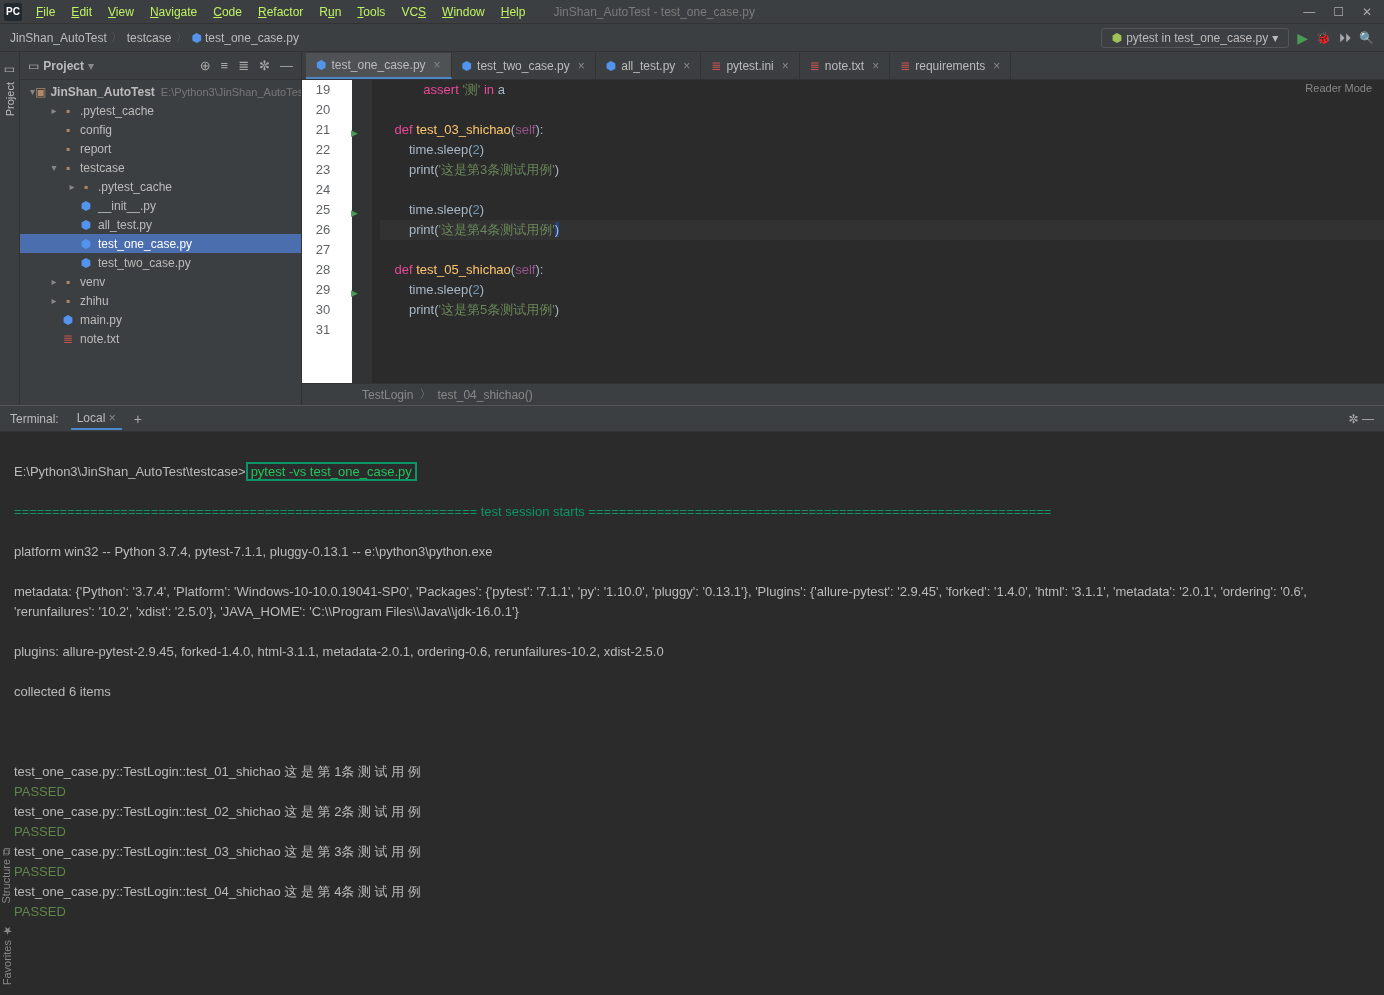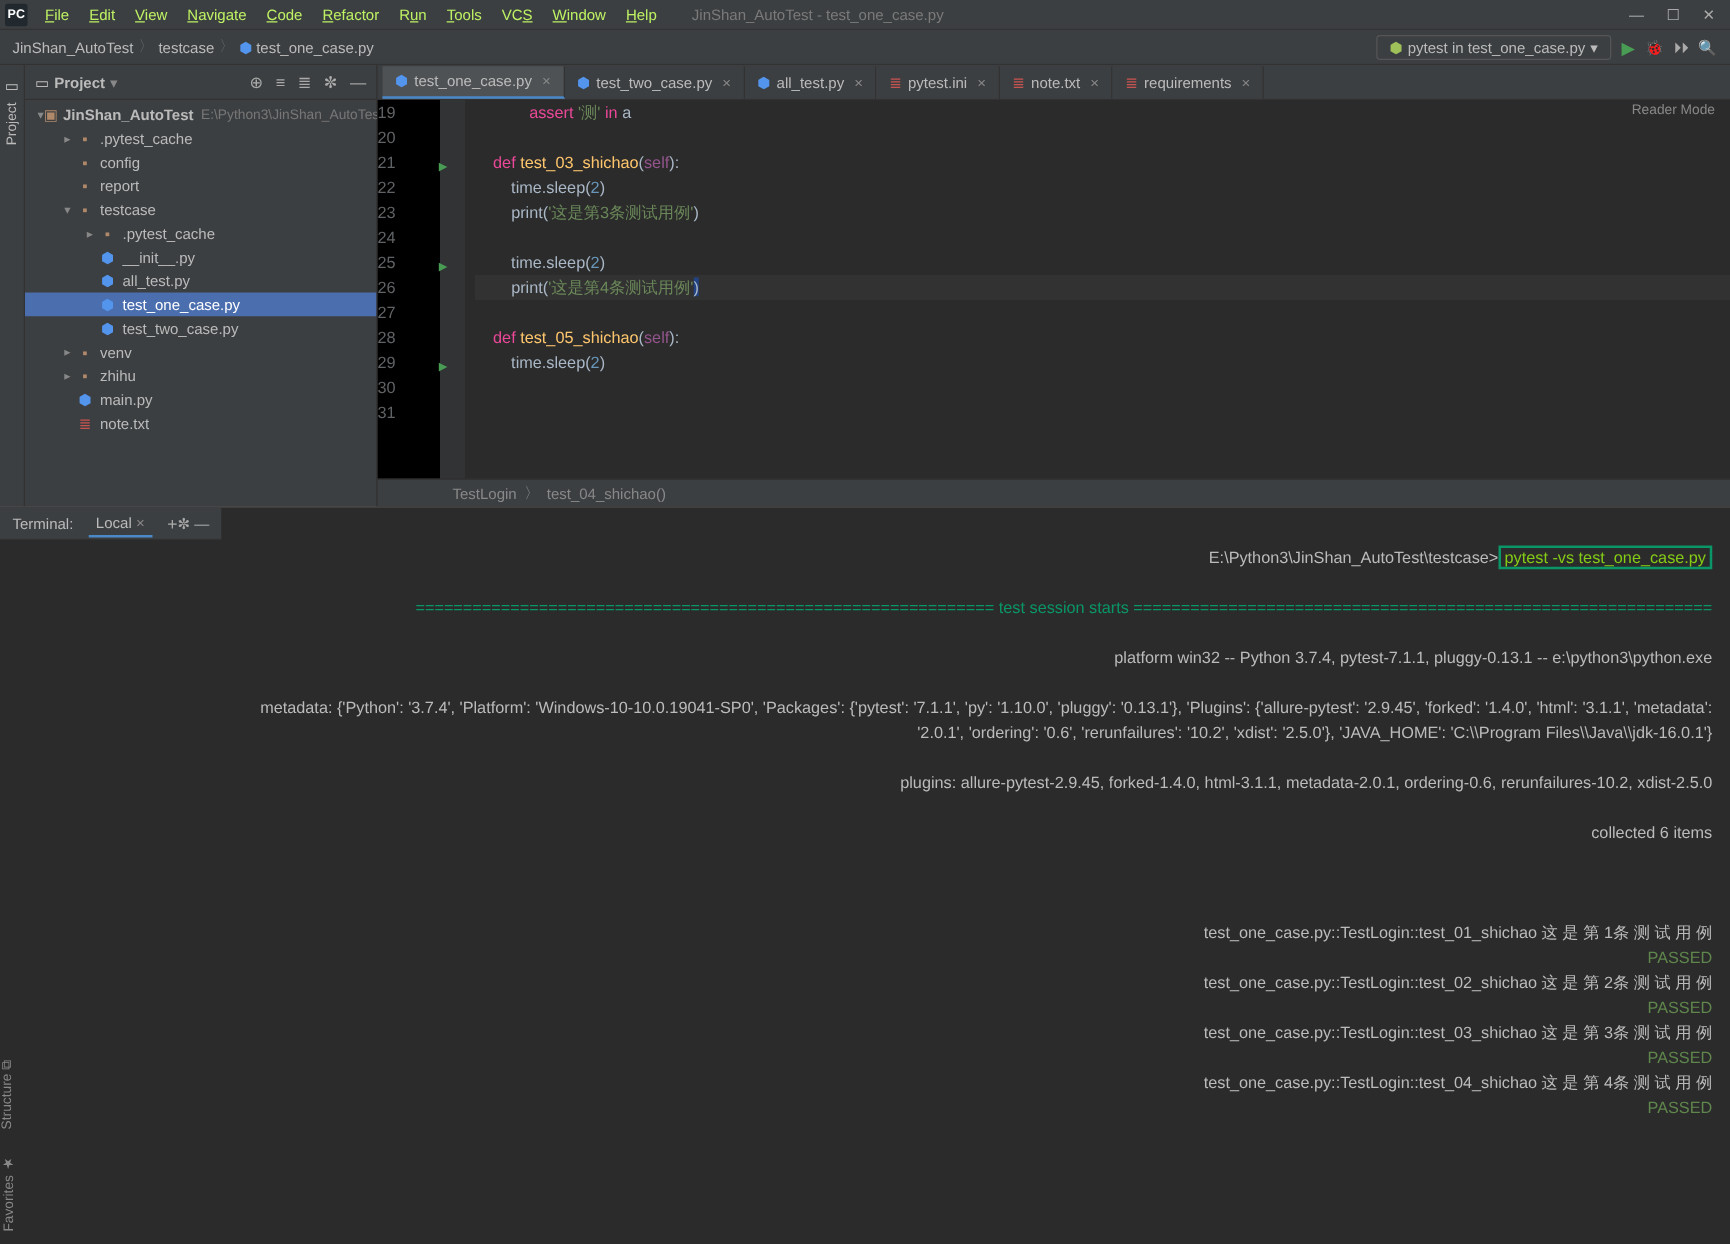--- a/index.html
+++ b/index.html
@@ -36,43 +36,43 @@
 .tree-row .path { color:#777; margin-left:6px; font-size:11px; }
 .fold-ico { color:#b0886a; }
 .py-ico { color:#5394ec; }
 .txt-ico { color:#c75450; }
 .editor-area { flex:1; display:flex; flex-direction:column; background:#2b2b2b; position:relative; }
 .tabs { height:28px; background:#3c3f41; display:flex; align-items:flex-end; border-bottom:1px solid #323232; padding-left:4px; }
 .tab { height:26px; display:flex; align-items:center; padding:0 10px; background:#3c3f41; color:#bbb; gap:5px; cursor:pointer; border-right:1px solid #323232;}
 .tab.active { background:#4e5254; border-bottom:2px solid #4a88c7; }
 .tab .close { color:#888; margin-left:3px; }
 .editor { flex:1; display:flex; font-family:'Consolas','Courier New',monospace; font-size:13px; line-height:20px; overflow:hidden; }
-.gutter { width:50px; background:#000000; text-align:left; padding-right:8px; color:#606366; }
+.gutter { width:50px; background:#ffffff; text-align:center; padding-right:8px; color:#606366; }
 .gutter .ln { height:20px; position:relative; }
 .gutter .run-g { position:absolute; right:-14px; top:3px; color:#499c54; font-size:9px; }
 .fold-col { width:20px; background:#313335; }
 .code { flex:1; padding-left:8px; color:#a9b7c6; }
 .code .line { height:20px; white-space:pre; }
 .code .line.hl { background:#323232; }
 .kw { color:#ec4899; }
 .fn { color:#ffc66d; }
 .param { color:#94558d; }
 .str { color:#6a8759; }
 .num { color:#6897bb; }
 .reader { position:absolute; top:30px; right:12px; color:#888; font-size:11px; }
 .breadcrumb-ed { height:22px; background:#3c3f41; border-top:1px solid #323232; padding-left:60px; display:flex; align-items:center; color:#888; font-size:12px; gap:6px; }
-.terminal-panel { height:590px; background:#2b2b2b; border-top:1px solid #555; display:flex; flex-direction:row;text-align:right; }
+.terminal-panel { height:590px; background:#2b2b2b; border-top:1px solid #555; display:flex; flex-direction:column; }
 .term-header { height:26px; background:#3c3f41; display:flex; align-items:center; padding:0 10px; border-bottom:1px solid #323232; }
 .term-header .tlbl { color:#bbb; margin-right:12px; }
 .term-header .ttab { color:#bbb; border-bottom:2px solid #4a88c7; padding:3px 6px; }
 .term-header .plus { margin-left:12px; color:#aaa; font-size:14px; }
 .term-header .gear { margin-left:auto; color:#aaa; }
 .term-body { flex:1; padding:10px 14px; font-family:'Consolas','Courier New',monospace; font-size:13px; line-height:20px; color:#bbb; overflow:auto; white-space:pre-wrap; }
 .term-body .prompt { color:#bbb; }
-.term-body .cmd-box { border:2px solid #0a9668; padding:0 3px; color:#84cc16; }
+.term-body .cmd-box { border:2px solid #0a9668; padding:0 3px; color:#22c55e; }
 .term-body .eq { color:#0a9668; }
 .term-body .pass { color:#5f864c; }
 .side-bottom { position:absolute; left:0; bottom:0; width:20px; display:flex; flex-direction:column; gap:20px; padding-bottom:10px; }
 .side-bottom .vt { writing-mode:vertical-rl; transform:rotate(180deg); font-size:11px; color:#888; }
 </style>
 </head>
 <body>
 
 <div class="menubar">
   <div class="logo">PC</div>
@@ -257,20 +257,21 @@
         <div class="line"></div>
         <div class="line">    <span class="kw">def </span><span class="fn">test_03_shichao</span>(<span class="param">self</span>):</div>
         <div class="line">        time.sleep(<span class="num">2</span>)</div>
         <div class="line">        <span>print(</span><span class="str">'这是第3条测试用例'</span><span>)</span></div>
         <div class="line"></div>
         <div class="line">        time.sleep(<span class="num">2</span>)</div>
         <div class="line hl">        <span>print(</span><span class="str">'这是第4条测试用例'</span><span style="background:#214283">)</span></div>
         <div class="line"></div>
         <div class="line">    <span class="kw">def </span><span class="fn">test_05_shichao</span>(<span class="param">self</span>):</div>
         <div class="line">        time.sleep(<span class="num">2</span>)</div>
+        <div class="line">        <span>print(</span><span class="str">'这是第5条测试用例'</span><span>)</span></div>
       </div>
     </div>
     <div class="breadcrumb-ed">
       <span>TestLogin</span>
         <span>〉</span>
         <span>test_04_shichao()</span>
     </div>
   </div>
 </div>
 

